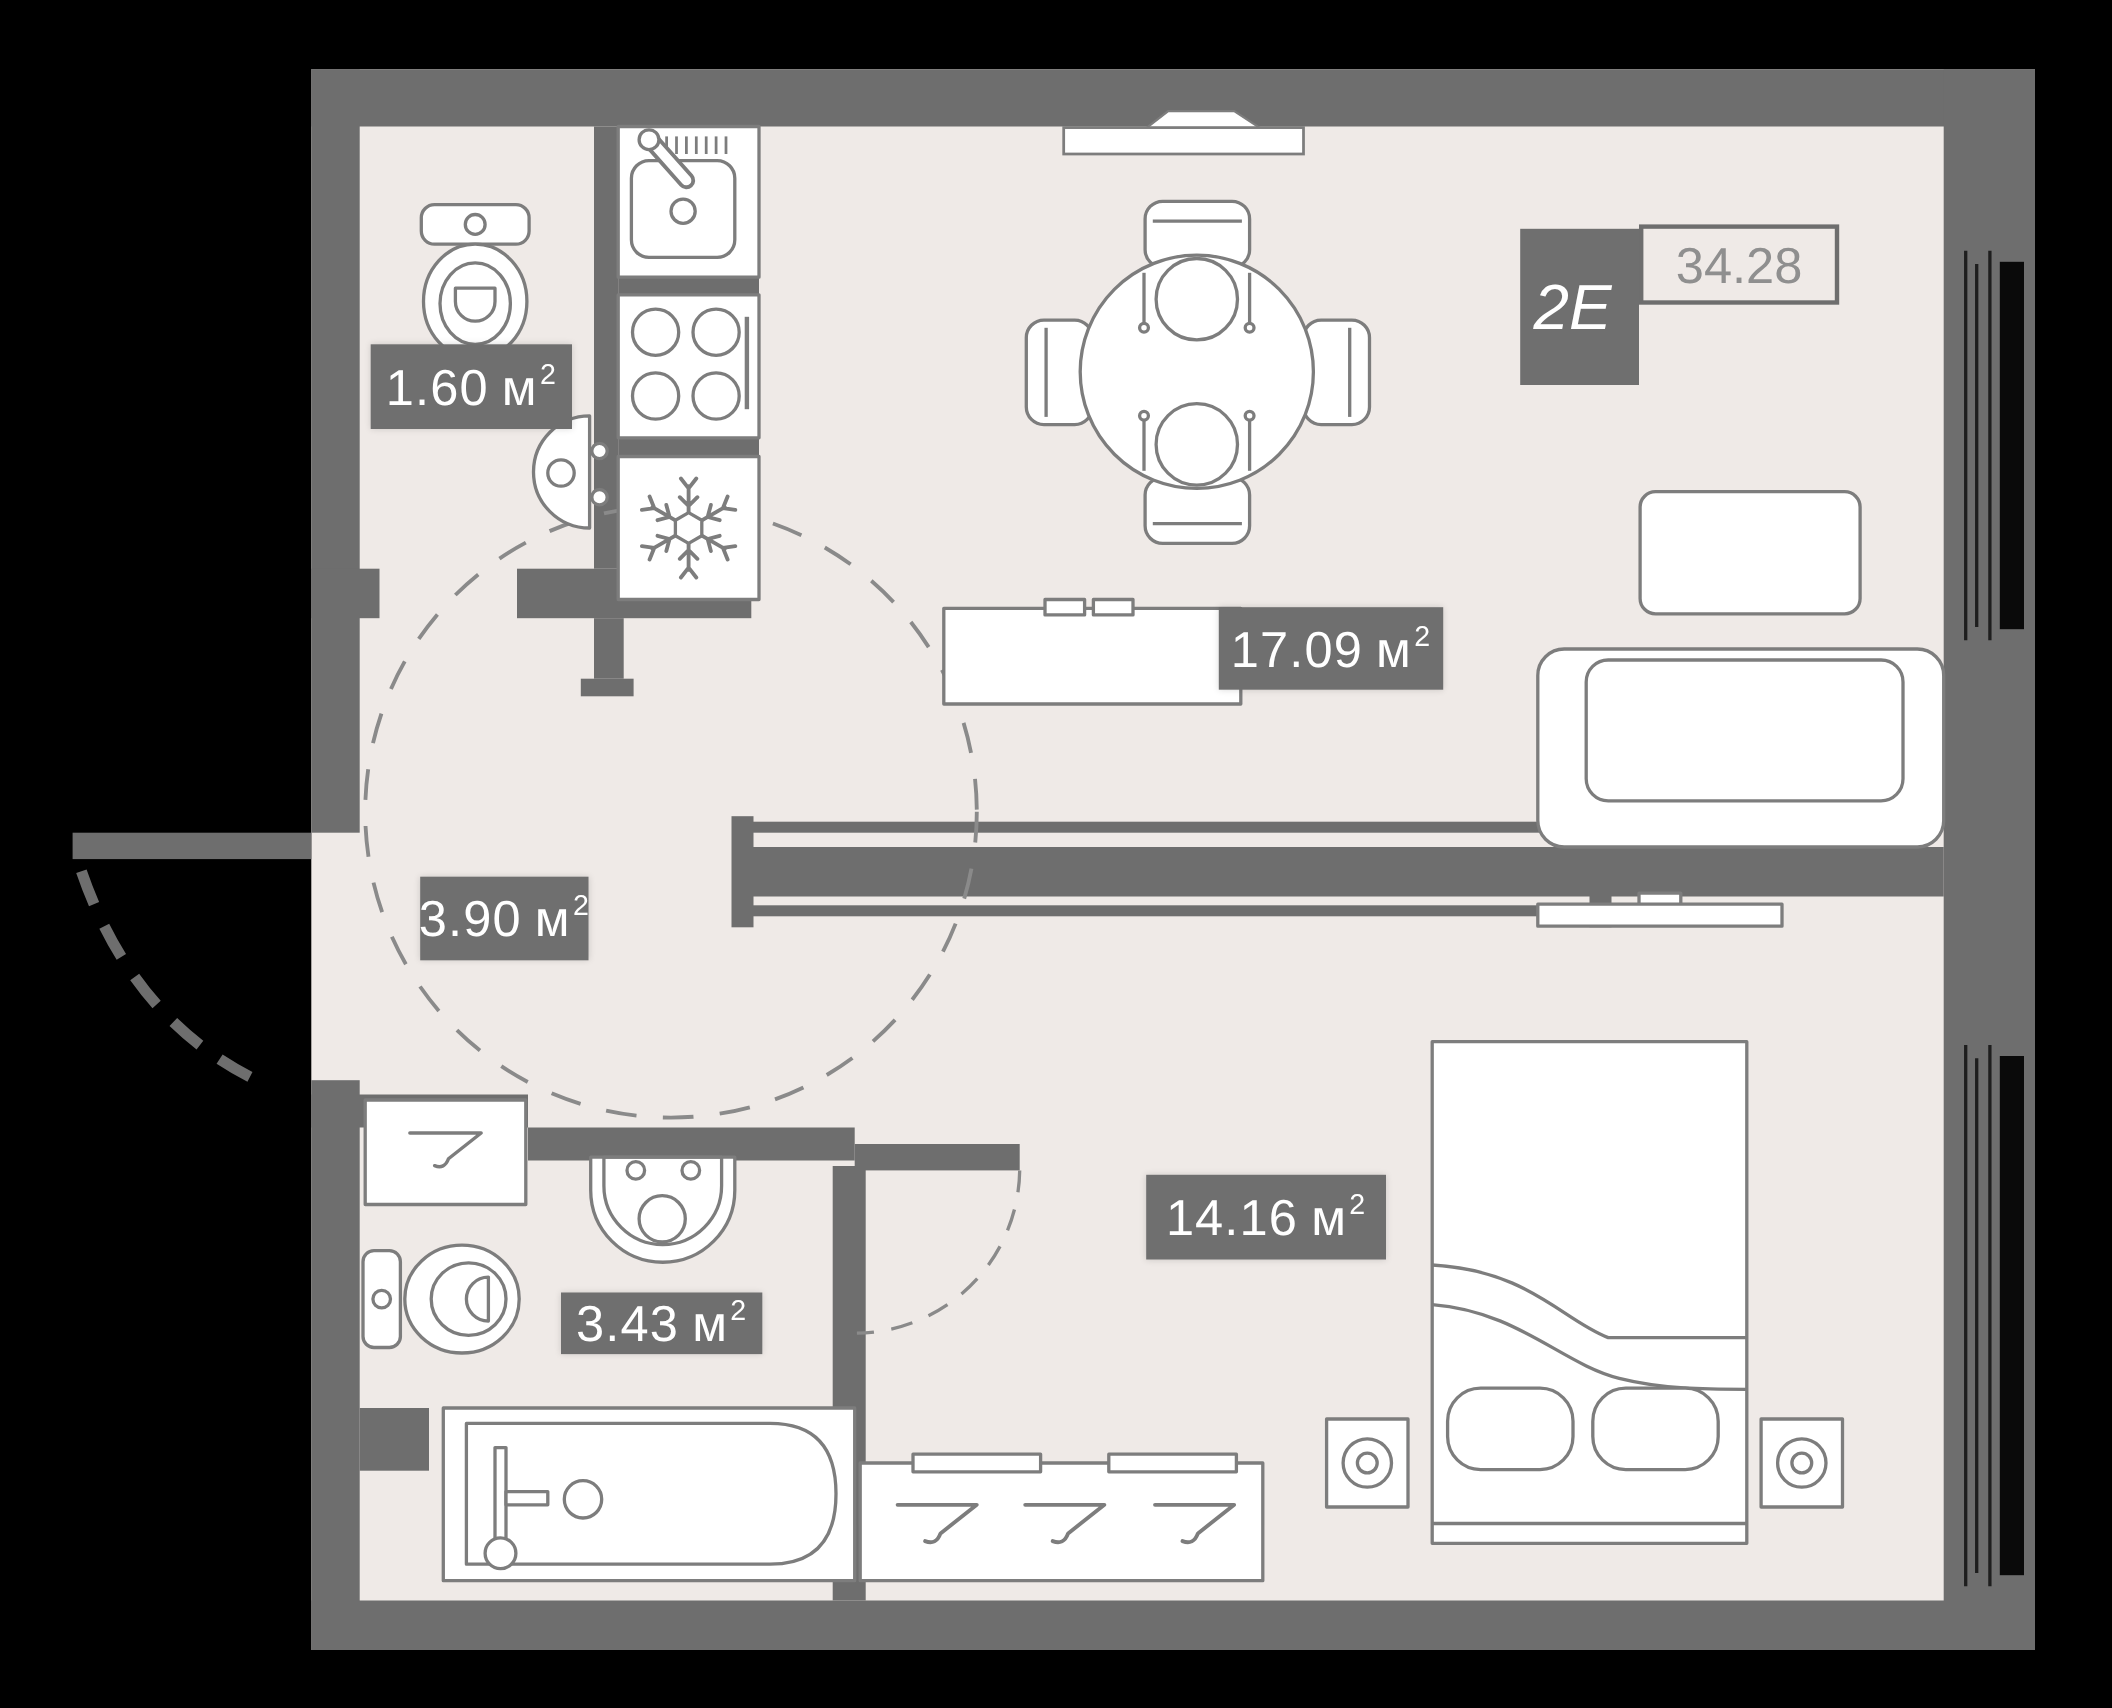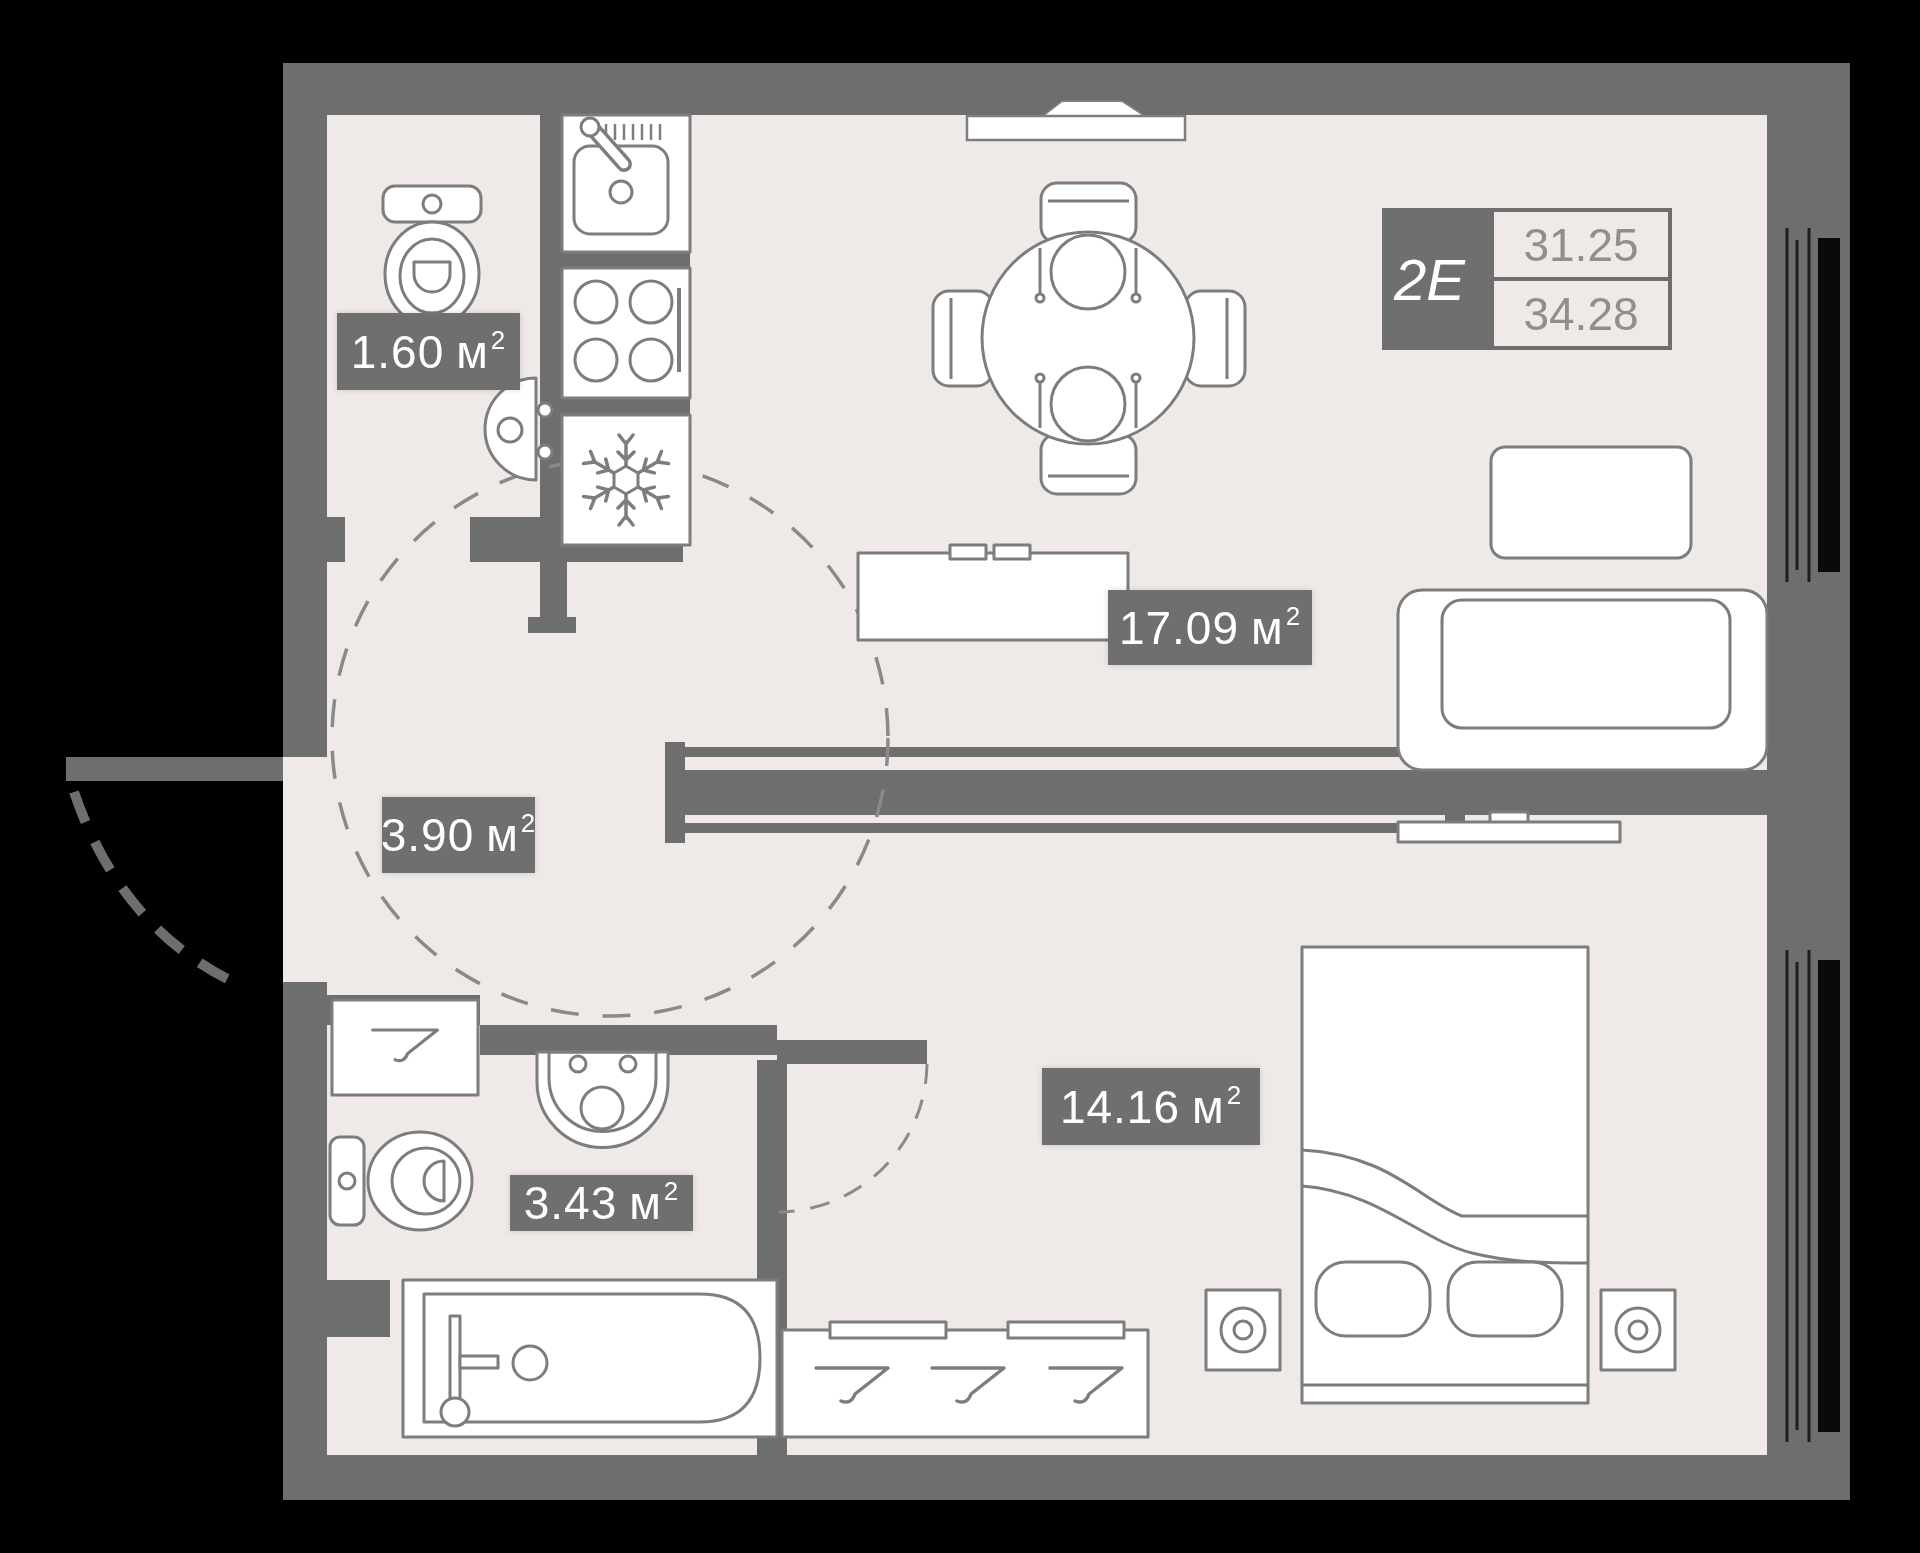--- a/index.html
+++ b/index.html
@@ -275,38 +275,37 @@
   <div class="area-label" style="left:337px;top:313px;width:183px;height:77px;">
     <span>1.60</span>
       <span class="unit">м</span>
       <sup>2</sup>
   </div>
   <div class="area-label" style="left:382px;top:797px;width:153px;height:76px;">
     <span>3.90</span>
       <span class="unit">м</span>
       <sup>2</sup>
   </div>
-  <div class="area-label" style="left:1108px;top:590px;width:204px;height:75px;">
+  <div class="area-label" style="left:1108px;top:552px;width:204px;height:75px;">
     <span>17.09</span>
       <span class="unit">м</span>
       <sup>2</sup>
   </div>
   <div class="area-label" style="left:510px;top:1175px;width:183px;height:56px;">
     <span>3.43</span>
       <span class="unit">м</span>
       <sup>2</sup>
   </div>
   <div class="area-label" style="left:1042px;top:1068px;width:218px;height:77px;">
     <span>14.16</span>
       <span class="unit">м</span>
       <sup>2</sup>
   </div>
 
   <div class="info-box">
     <div class="type-square">2Е</div>
     <div class="values">
-      <div class="value-cell">31.25</div>
       <div class="value-cell total">34.28</div>
     </div>
   </div>
 
 
 </div>
 
 </body></html>

